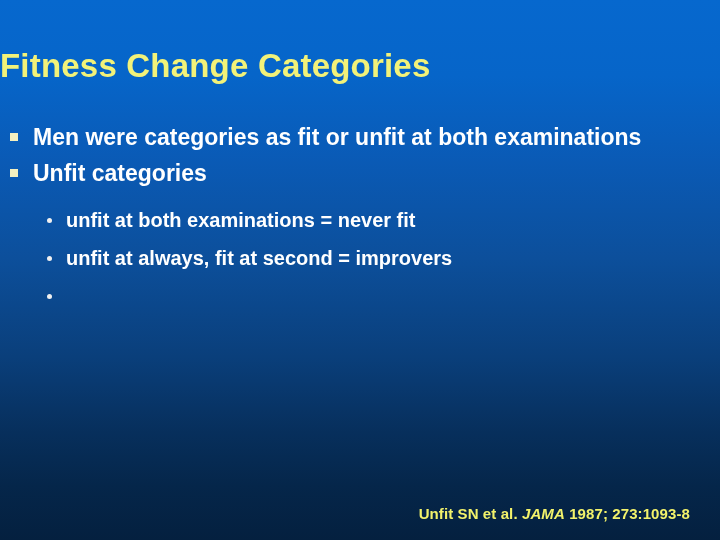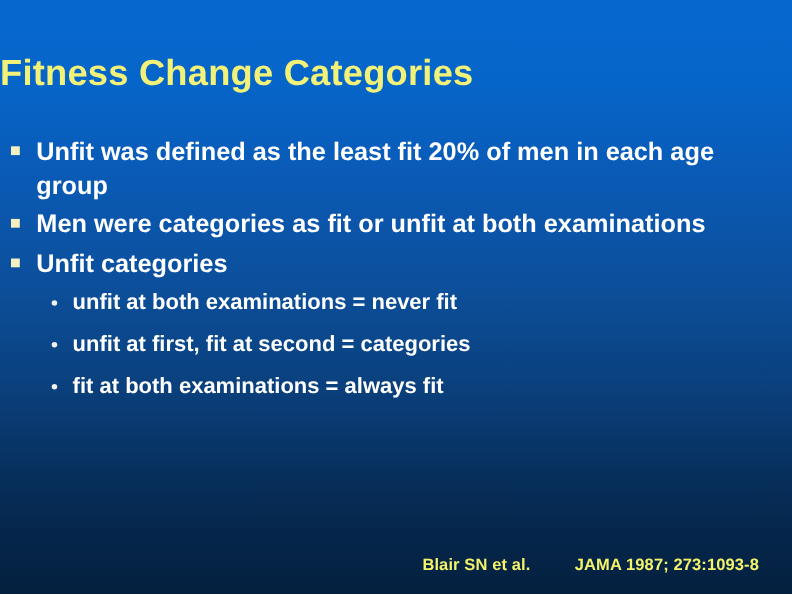--- a/index.html
+++ b/index.html
@@ -62,21 +62,21 @@
   .bullet-l1 .marker-square {
     position: absolute;
     left: 10px;
     top: 11px;
     width: 8px;
     height: 8px;
     background: #F4F0C0;
   }
 
   .sub-list {
-    margin-top: 7px;
+    margin-top: 18px;
   }
   .bullet-l2 {
     position: relative;
     padding-left: 66px;
     color: #FFFFFF;
     font-size: 20px;
     font-weight: bold;
     line-height: 29px;
     margin-bottom: 9px;
   }
@@ -95,63 +95,58 @@
     position: absolute;
     right: 30px;
     bottom: 18px;
     color: #F2F26B;
     font-size: 15px;
     font-weight: bold;
     white-space: nowrap;
     letter-spacing: 0.1px;
   }
   #citation .journal {
-    margin-left: 36px;
+    font-style: italic;
   }
 </style>
 </head>
 <body>
 
 <div id="slide">
 
   <div id="slide-title">Fitness Change Categories</div>
 
   <div id="body-list">
 
-    <div class="bullet-l1">
-      <span class="marker-square"></span>
-      <span>Unfit was defined as the least fit 20% of men in each age group</span>
-    </div>
 
     <div class="bullet-l1">
       <span class="marker-square"></span>
       <span>Men were categories as fit or unfit at both examinations</span>
     </div>
 
     <div class="bullet-l1">
       <span class="marker-square"></span>
       <span>Unfit categories</span>
     </div>
 
     <div class="sub-list">
       <div class="bullet-l2">
         <span class="marker-dot"></span>
         <span>unfit at both examinations = never fit</span>
       </div>
       <div class="bullet-l2">
         <span class="marker-dot"></span>
-        <span>unfit at first, fit at second = categories</span>
+        <span>unfit at always, fit at second = improvers</span>
       </div>
       <div class="bullet-l2">
         <span class="marker-dot"></span>
-        <span>fit at both examinations = always fit</span>
       </div>
     </div>
 
   </div>
 
   <div id="citation">
-    <span>Blair SN et al.</span>
+    <span>Unfit SN et al.</span>
     <span class="journal">JAMA</span>
     <span>1987; 273:1093-8</span>
   </div>
 
 </div>
 
 </body></html>

